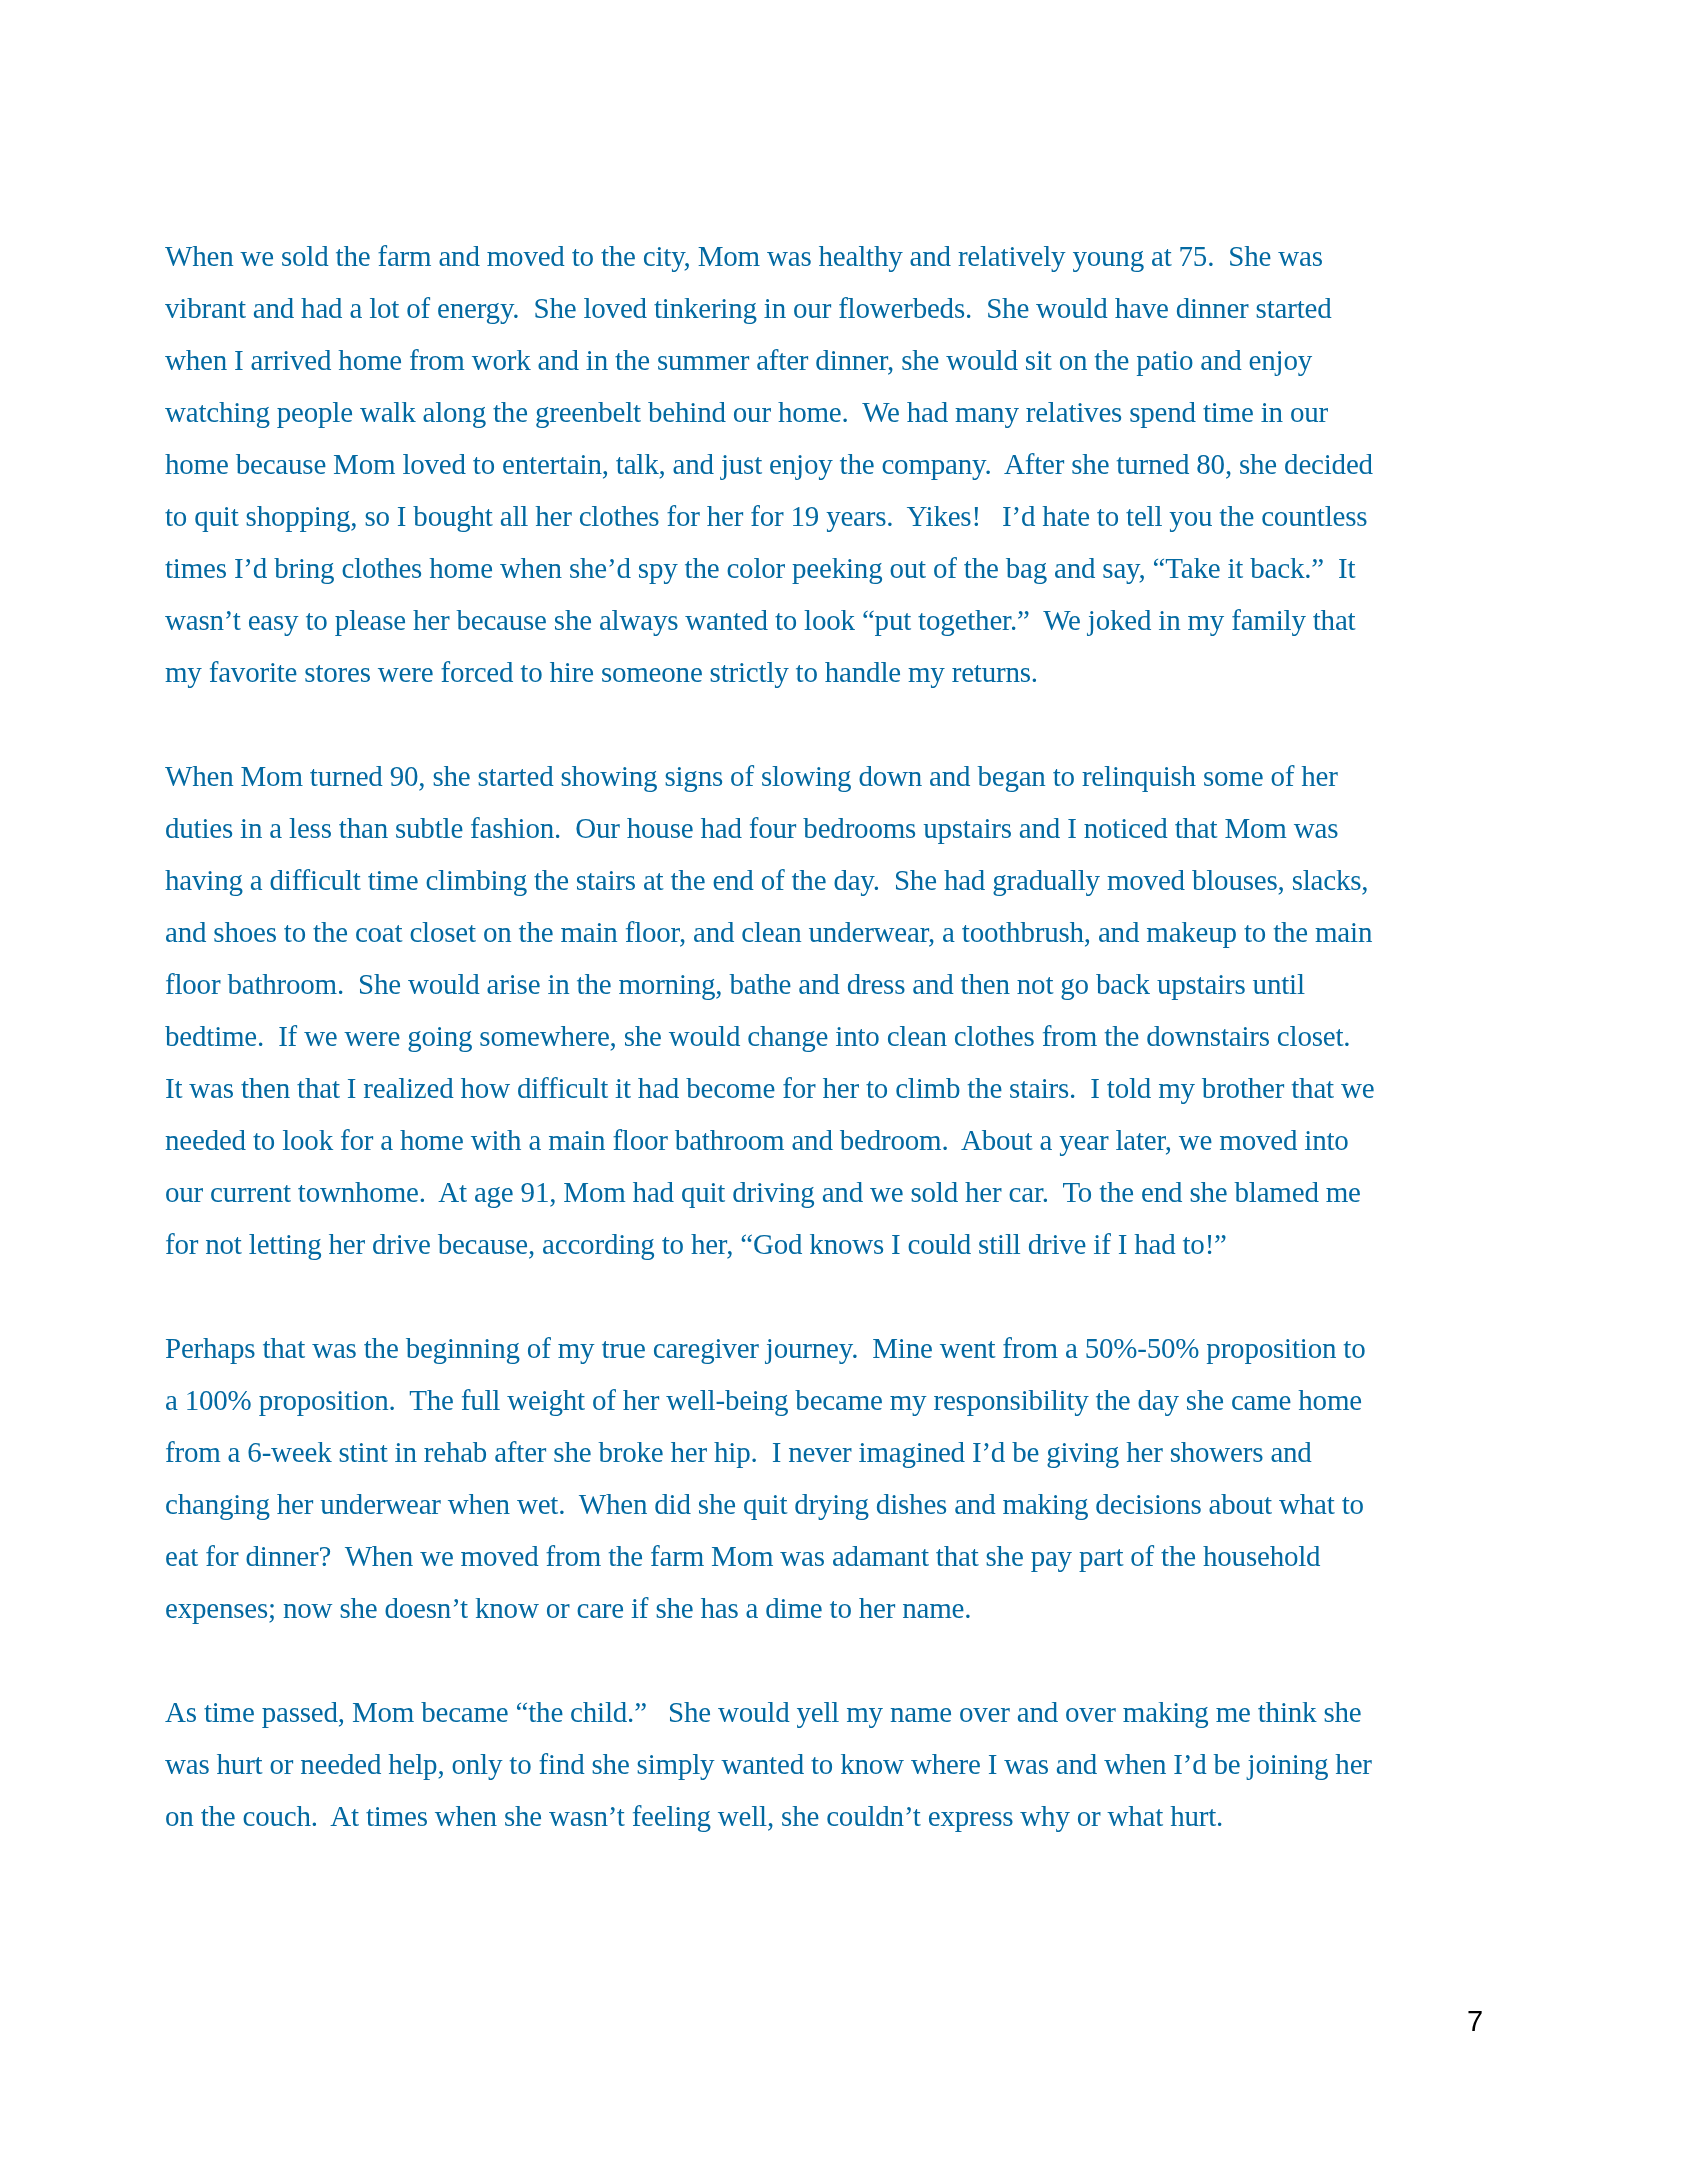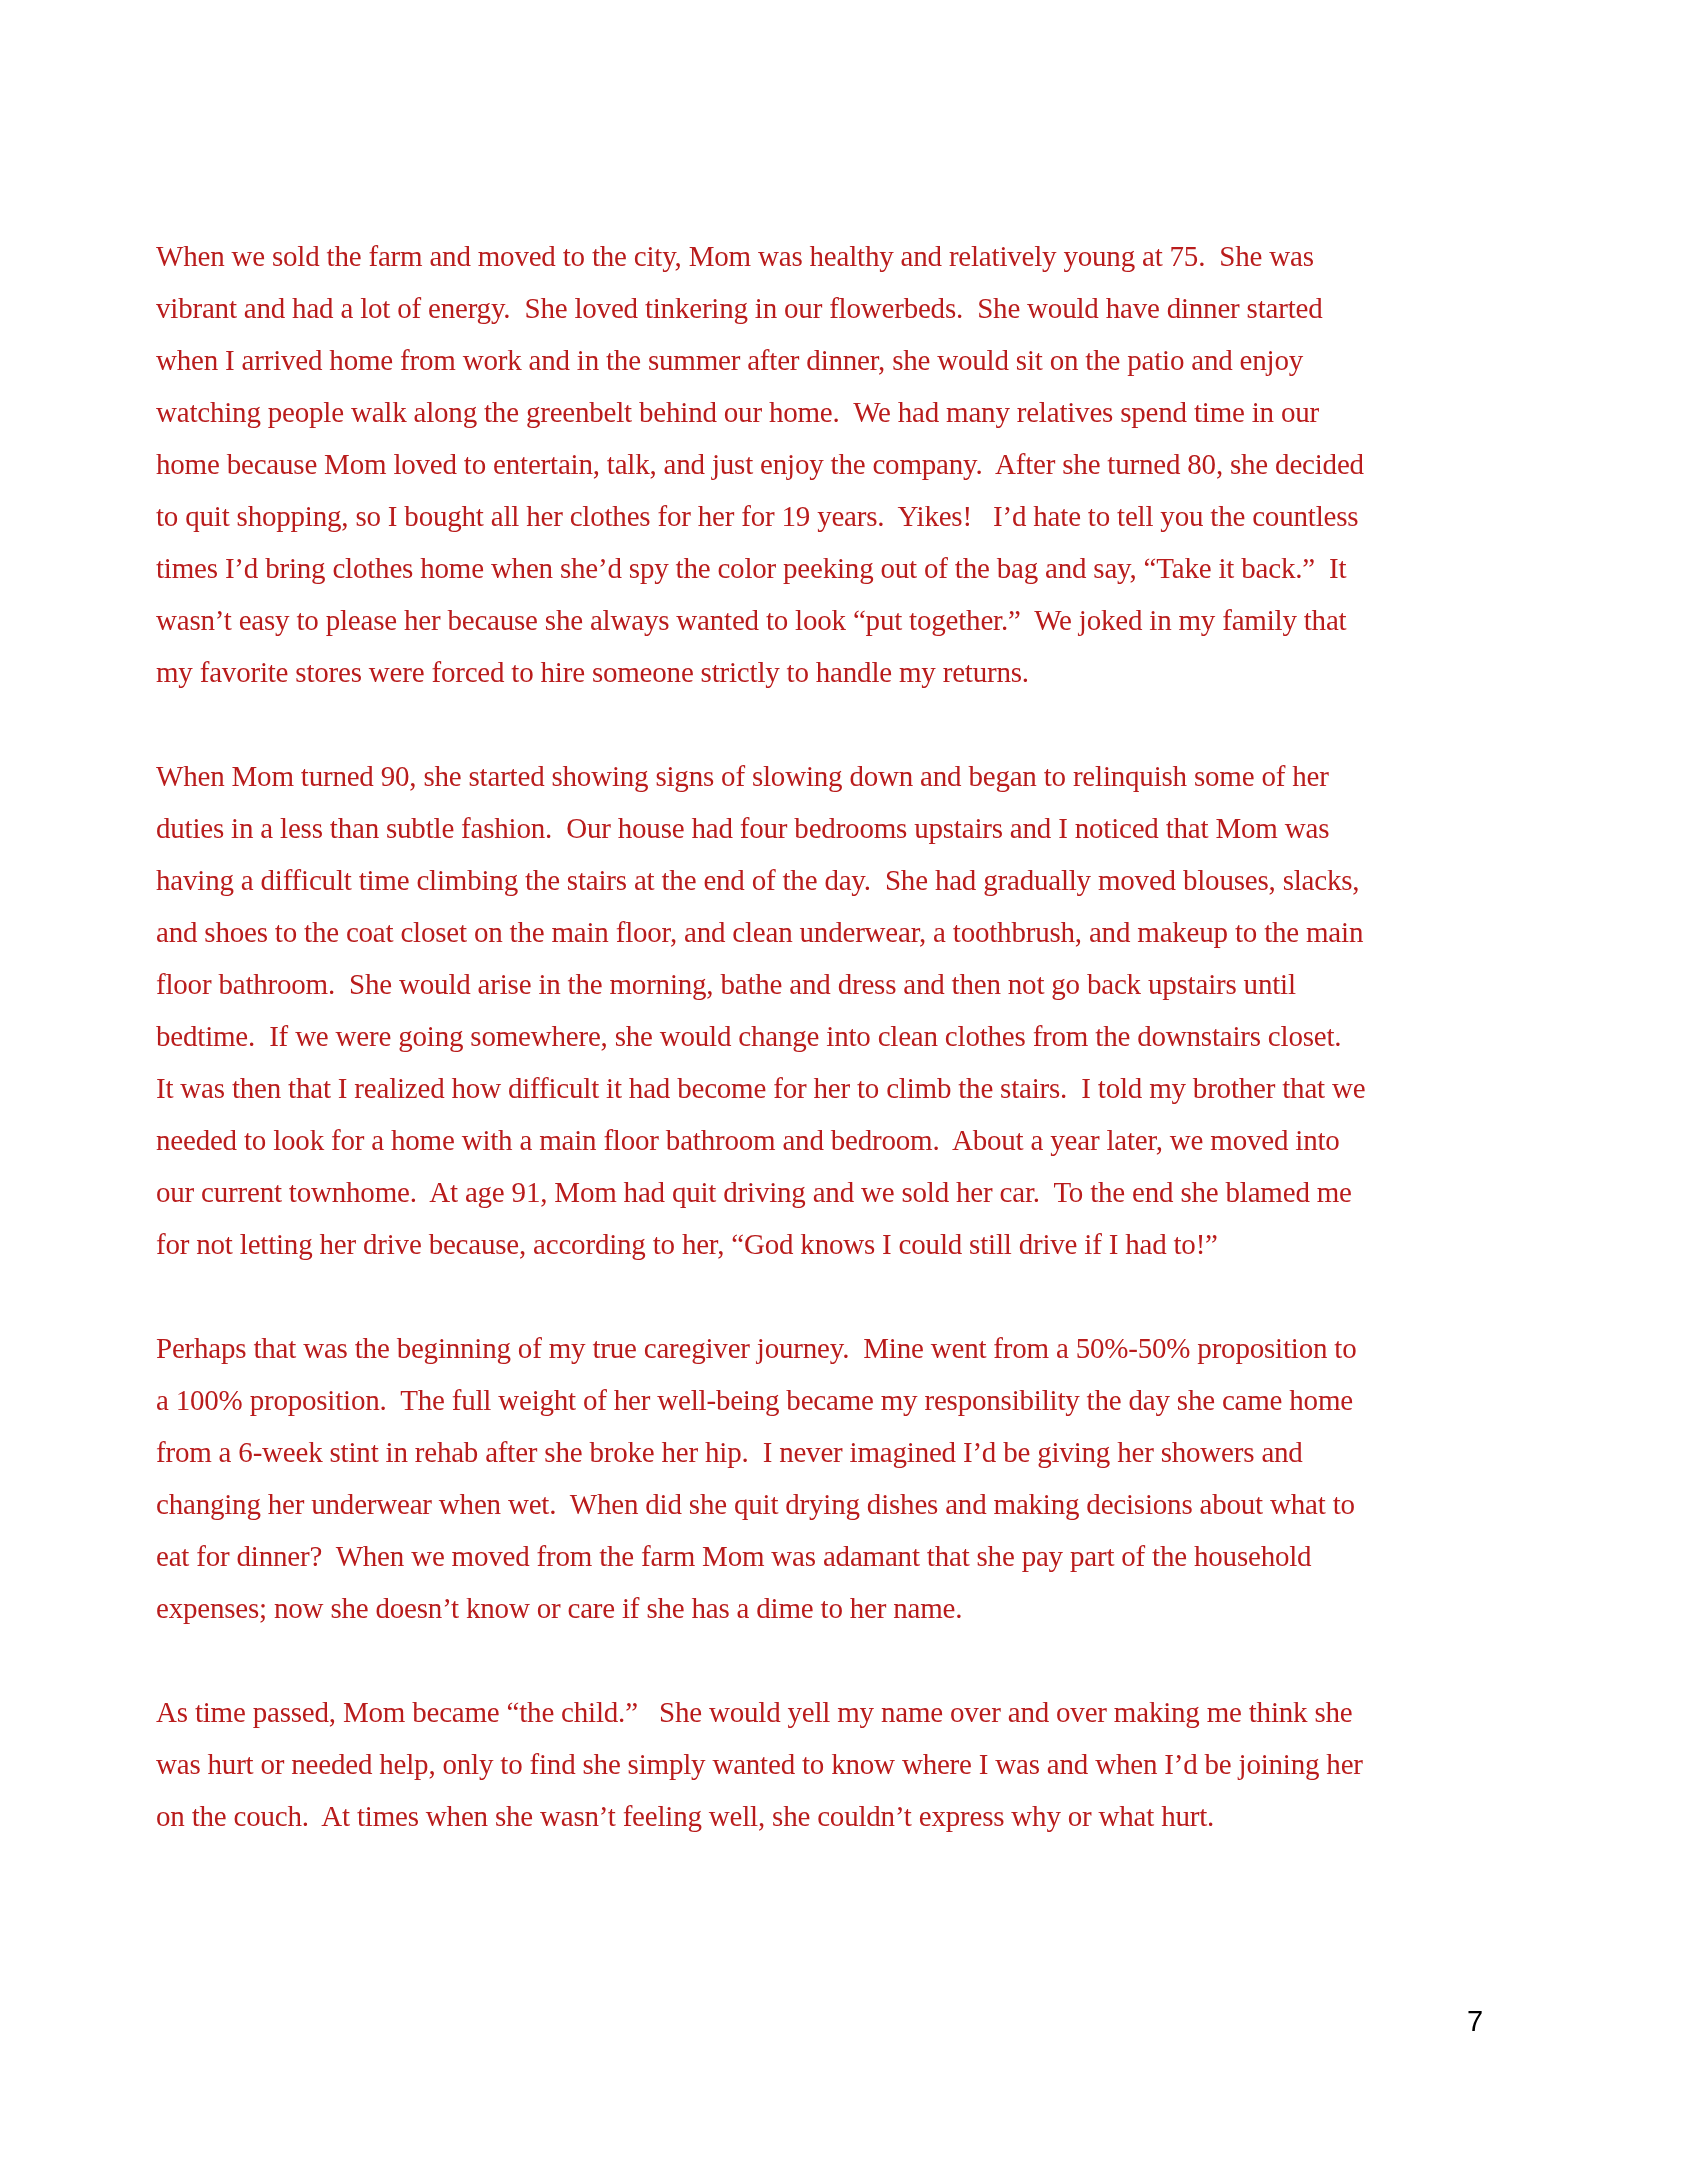--- a/index.html
+++ b/index.html
@@ -5,23 +5,23 @@
   html, body { margin: 0; padding: 0; background: #ffffff; }
   .page {
     position: relative;
     width: 1683px;
     height: 2178px;
     background: #ffffff;
     overflow: hidden;
   }
   .body-text {
     position: absolute;
-    left: 156px;
+    left: 165px;
     top: 230px;
-    color: #b91c1c;
+    color: #0369a1;
     font-family: "Liberation Serif", "DejaVu Serif", serif;
     font-size: 29px;
     line-height: 52px;
   }
   .para {
     margin: 0 0 52px 0;
     white-space: pre;        
     letter-spacing: -0.2px;
   }
   .page-number {

